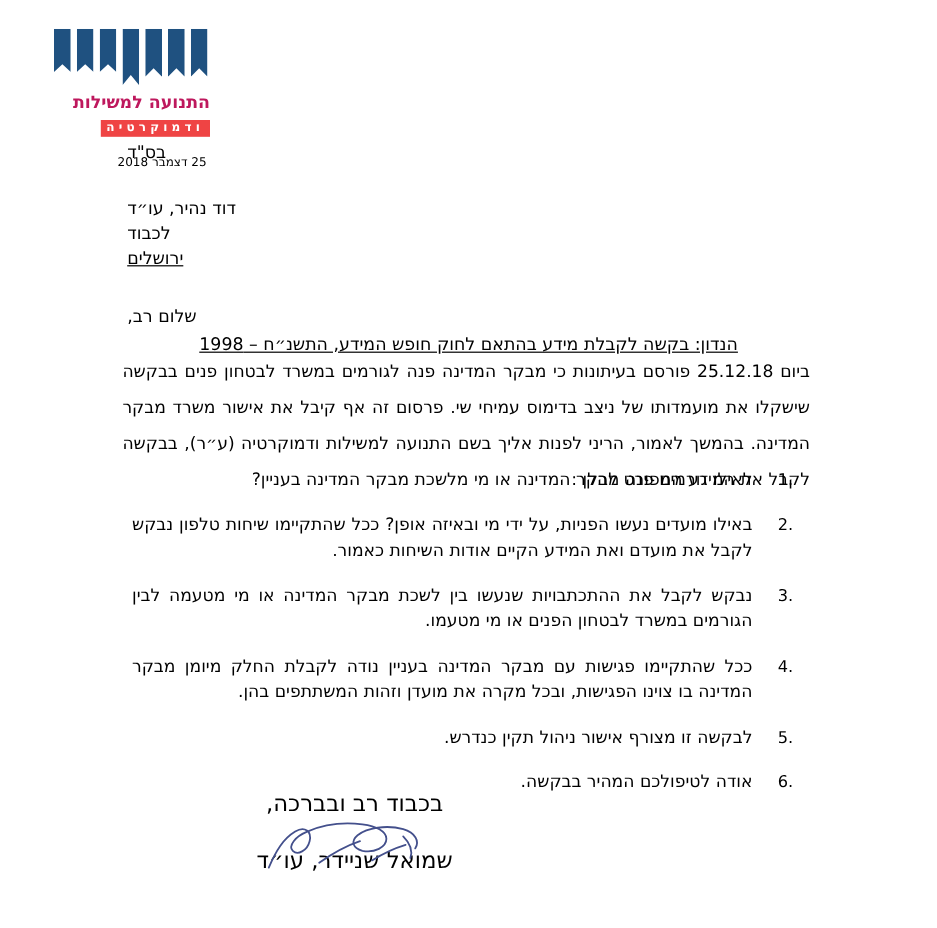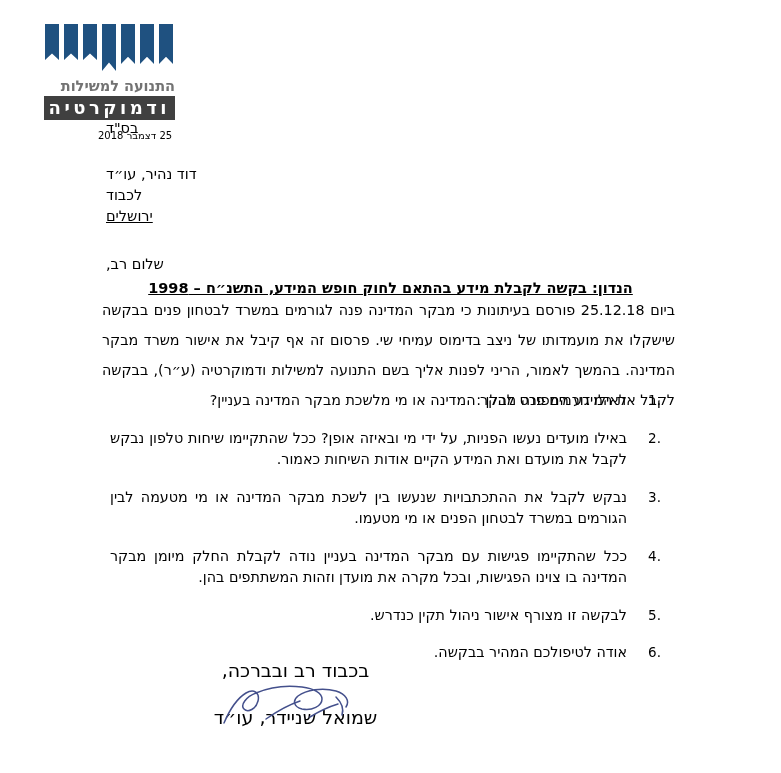--- a/index.html
+++ b/index.html
@@ -51,31 +51,31 @@
   .bar.b3 { height: 40px; }
   .bar.b4 { height: 47px; }
   .bar.b5 { height: 36px; }
   .bar.b6 { height: 36px; }
   .bar.b7 { height: 36px; }
 
   .logo-line1 {
     margin-top: 11px;
     font-size: 14.5px;
     font-weight: bold;
-    color: #737373;
+    color: #be185d;
     letter-spacing: 0px;
     text-align: right;
     direction: rtl;
     white-space: nowrap;
   }
   .logo-line2 {
     margin-top: 2px;
-    background: #404040;
+    background: #ef4444;
     color: #ffffff;
-    font-size: 18px;
+    font-size: 10px;
     font-weight: bold;
     letter-spacing: 3.5px;
     padding: 1px 5px 2px 5px;
     display: inline-block;
     text-align: center;
     direction: rtl;
     white-space: nowrap;
   }
 
   
@@ -122,21 +122,21 @@
     direction: rtl;
   }
 
   .subject {
     position: absolute;
     top: 280px;
     left: 0;
     right: 0;
     text-align: center;
     font-size: 14.5px;
-    font-weight: bold;
+    font-weight: normal;
     direction: rtl;
   }
   .subject span {
     text-decoration: underline;
   }
 
   .intro {
     position: absolute;
     top: 295px;
     right: 106px;

